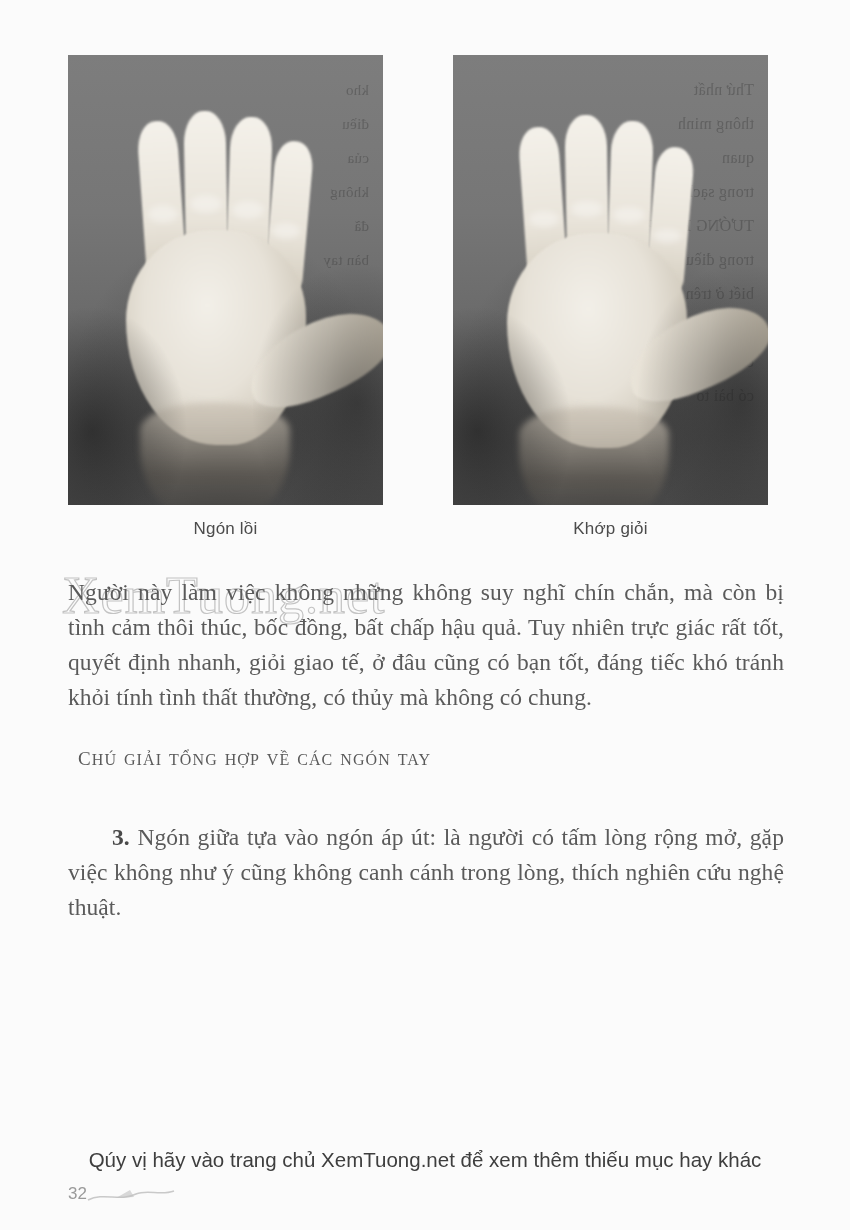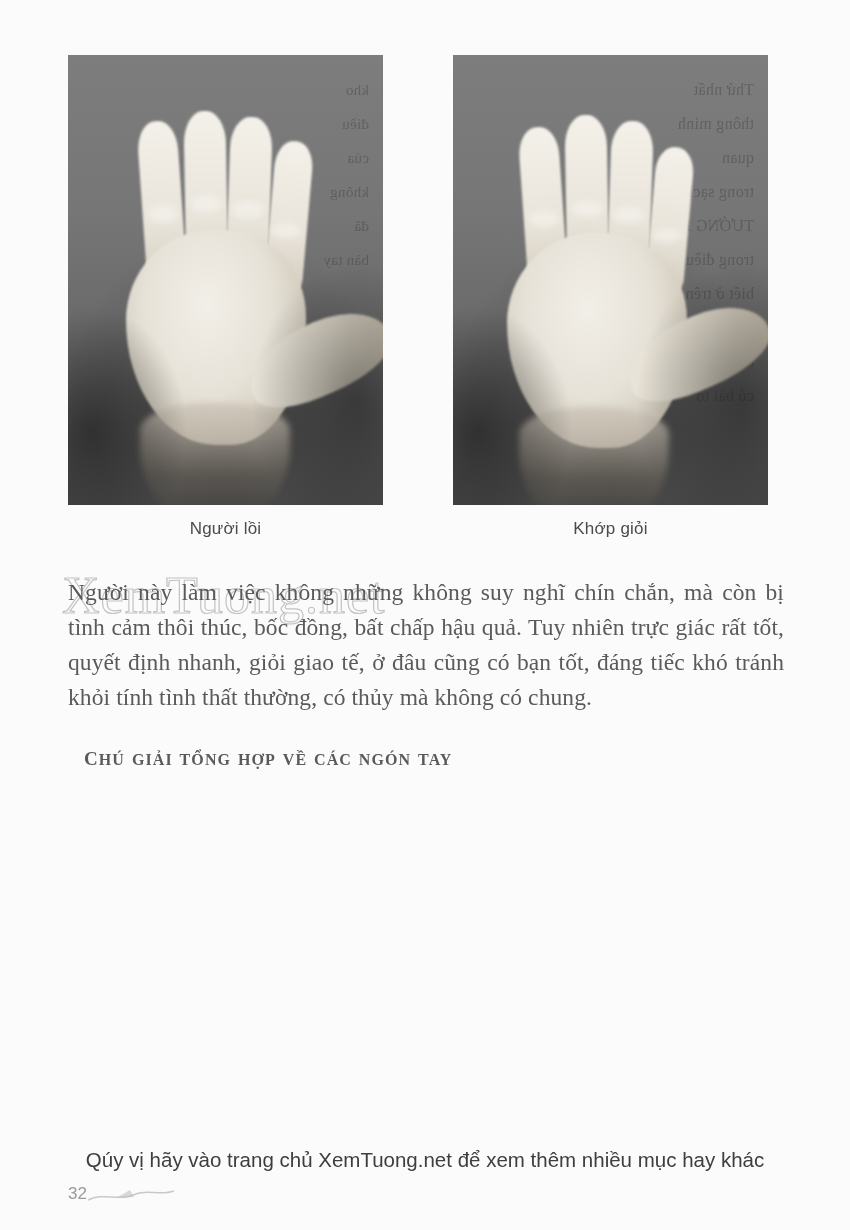--- a/index.html
+++ b/index.html
@@ -153,24 +153,24 @@
     font-size: 23.5px;
     line-height: 35px;
     text-align: justify;
     color: #5a5a5a;
     letter-spacing: .1px;
   }
   p.num { text-indent: 44px; }
   .bold-num { font-weight: bold; color: #4a4a4a; }
 
   h2.section {
-    margin: 26px 0 14px 16px;
+    margin: 26px 0 14px 10px;
     font-size: 23px;
     line-height: 30px;
-    font-weight: bold;
+    font-weight: normal;
     color: #5a5a5a;
     letter-spacing: 1.1px;
     font-variant: small-caps;
     text-transform: lowercase;
   }
   h2.section::first-letter { font-size: 1.18em; }
 
   .gap { height: 12px; }
 
   
@@ -244,21 +244,21 @@
           <div class="thumb"></div>
           <div class="wrist"></div>
           <div class="knuckle" style="left:80px;top:150px;width:30px;height:18px;"></div>
           <div class="knuckle" style="left:122px;top:140px;width:32px;height:18px;"></div>
           <div class="knuckle" style="left:164px;top:146px;width:32px;height:18px;"></div>
           <div class="knuckle" style="left:204px;top:168px;width:28px;height:16px;"></div>
         </div>
         <div class="shadow-l"></div>
         <div class="shadow-r"></div>
       </div>
-      <div class="fig-caption">Người lồi</div>
+      <div class="fig-caption">Ngón lồi</div>
     </div>
 
     <div class="fig fig-right">
       <div class="photo">
         <div class="bg"></div>
         <div class="ghost g2">Thứ nhất
 thông minh
 quan
 trong sạch
 TƯỚNG KHỚP
@@ -294,23 +294,27 @@
     <p class="para">Người này làm việc không những không suy nghĩ chín chắn, mà còn bị tình cảm thôi thúc, bốc đồng, bất chấp hậu quả. Tuy nhiên trực giác rất tốt, quyết định nhanh, giỏi giao tế, ở đâu cũng có bạn tốt, đáng tiếc khó tránh khỏi tính tình thất thường, có thủy mà không có chung.</p>
 
     <h2 class="section">Chú giải tổng hợp về các ngón tay</h2>
 
 
     <div class="gap"></div>
 
 
     <div class="gap"></div>
 
+    <p class="para num">
+      <span class="bold-num">3.</span>
+      <span>Ngón giữa tựa vào ngón áp út: là người có tấm lòng rộng mở, gặp việc không như ý cũng không canh cánh trong lòng, thích nghiên cứu nghệ thuật.</span>
+    </p>
   </div>
 
-  <div class="footer-note">Qúy vị hãy vào trang chủ XemTuong.net để xem thêm nhiều mục hay khác</div>
+  <div class="footer-note">Qúy vị hãy vào trang chủ XemTuong.net để xem thêm thiếu mục hay khác</div>
 
   <div class="page-number">32</div>
 
   <svg class="footer-mark" viewBox="0 0 90 18">
     <path d="M2 14 C18 6, 34 16, 50 8 C62 3, 74 10, 88 5" stroke="#8e8e8e" stroke-width="1.6" fill="none"></path>
     <path d="M30 12 L44 4 L48 11 Z" fill="#7a7a7a" opacity=".6"></path>
   </svg>
 
 </div>
 

